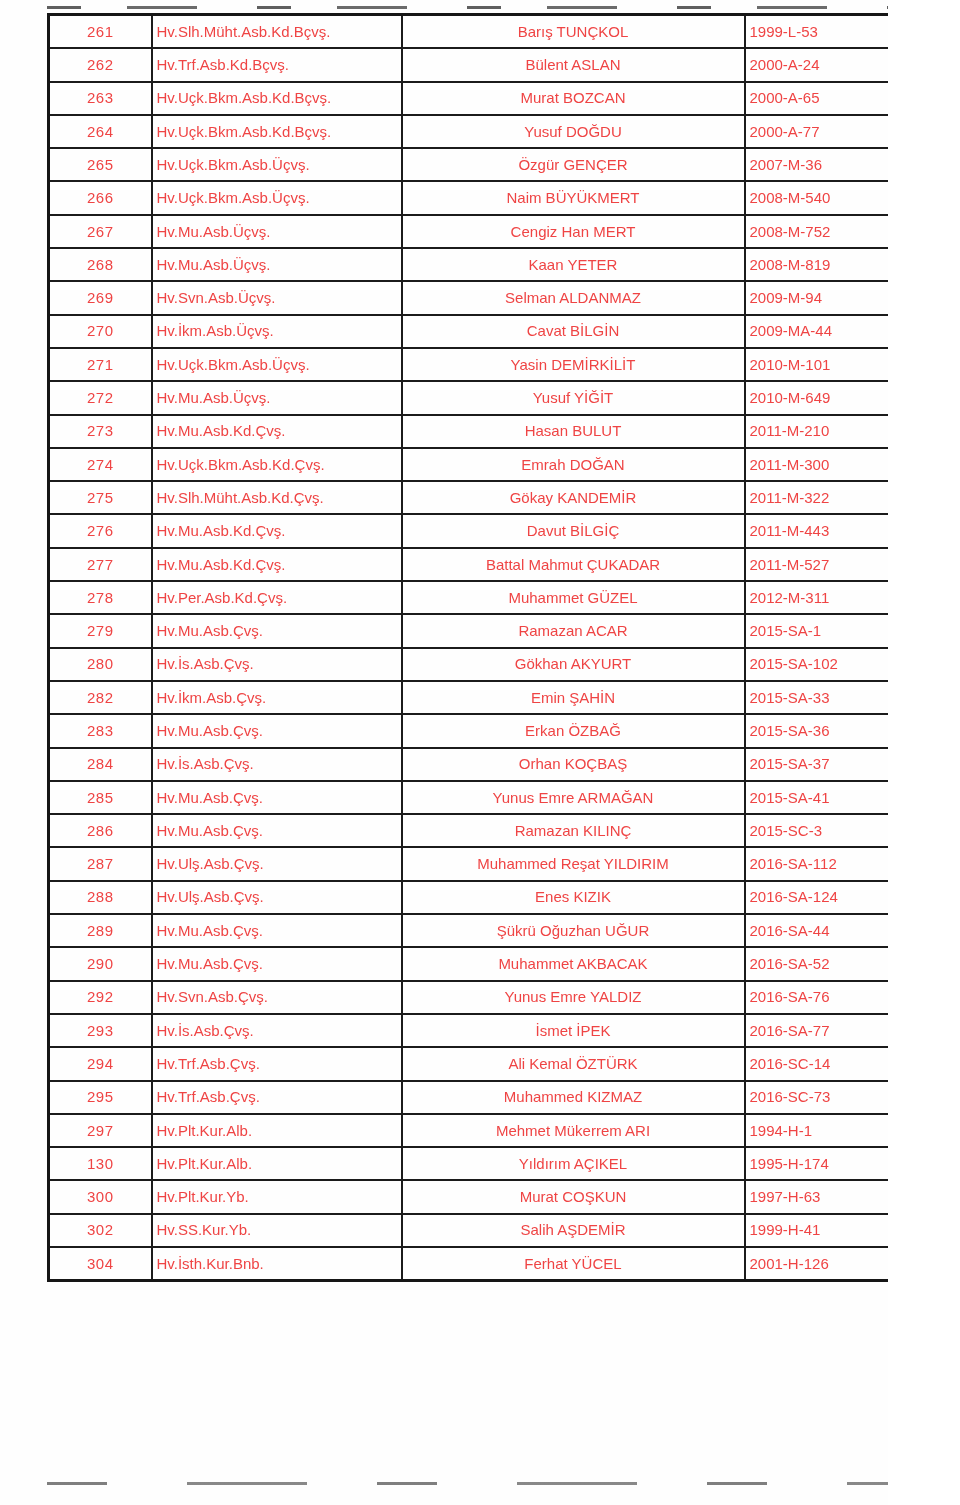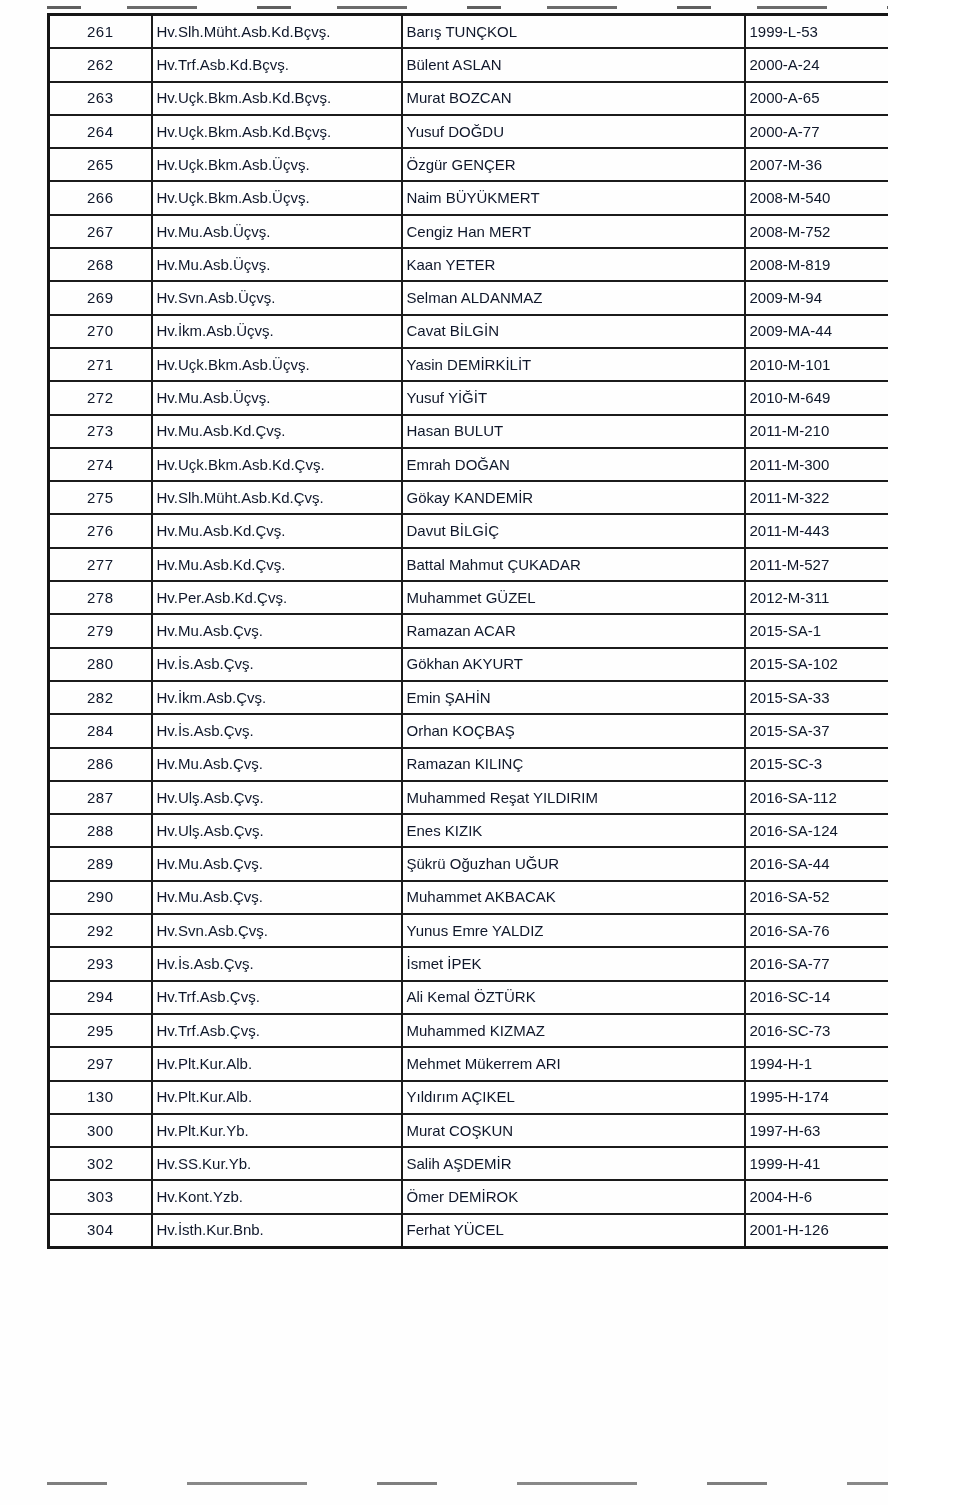--- a/index.html
+++ b/index.html
@@ -7,21 +7,21 @@
     padding: 0;
     background: #ffffff;
   }
   .page {
     position: relative;
     width: 888px;
     height: 1505px;
     background: #fefefe;
     overflow: hidden;
     font-family: "Liberation Sans", sans-serif;
-    color: #0f172a;
+    color: #ef4444;
   }
   
   .scan-dash-top {
     position: absolute;
     left: 47px;
     top: 6px;
     width: 881px;
     height: 3px;
     background: repeating-linear-gradient(90deg,
       #2a2a2a 0px, #2a2a2a 34px,
@@ -57,21 +57,21 @@
     height: 31.3px;
     font-size: 15px;
     line-height: 1.05;
     padding: 0 4px;
     white-space: nowrap;
     overflow: hidden;
     vertical-align: middle;
   }
   td.c-no   { text-align: center; letter-spacing: .5px; }
   td.c-rank { padding-left: 5px; }
-  td.c-name { padding-left: 7px; }
+  td.c-name { padding-left: 7px; text-align: center; }
   td.c-code { padding-left: 6px; }
 </style>
 </head>
 <body>
 
 <div class="page">
   <div class="scan-dash-top"></div>
 
   <table class="roster">
     <colgroup>
@@ -201,26 +201,38 @@
       <td class="c-name">Gökhan AKYURT</td>
       <td class="c-code">2015-SA-102</td>
     </tr>
         <tr>
       <td class="c-no">282</td>
       <td class="c-rank">Hv.İkm.Asb.Çvş.</td>
       <td class="c-name">Emin ŞAHİN</td>
       <td class="c-code">2015-SA-33</td>
     </tr>
         <tr>
+      <td class="c-no">283</td>
+      <td class="c-rank">Hv.Mu.Asb.Çvş.</td>
+      <td class="c-name">Erkan ÖZBAĞ</td>
+      <td class="c-code">2015-SA-36</td>
+    </tr>
+        <tr>
       <td class="c-no">284</td>
       <td class="c-rank">Hv.İs.Asb.Çvş.</td>
       <td class="c-name">Orhan KOÇBAŞ</td>
       <td class="c-code">2015-SA-37</td>
     </tr>
         <tr>
+      <td class="c-no">285</td>
+      <td class="c-rank">Hv.Mu.Asb.Çvş.</td>
+      <td class="c-name">Yunus Emre ARMAĞAN</td>
+      <td class="c-code">2015-SA-41</td>
+    </tr>
+        <tr>
       <td class="c-no">286</td>
       <td class="c-rank">Hv.Mu.Asb.Çvş.</td>
       <td class="c-name">Ramazan KILINÇ</td>
       <td class="c-code">2015-SC-3</td>
     </tr>
         <tr>
       <td class="c-no">287</td>
       <td class="c-rank">Hv.Ulş.Asb.Çvş.</td>
       <td class="c-name">Muhammed Reşat YILDIRIM</td>
       <td class="c-code">2016-SA-112</td>
@@ -283,26 +295,20 @@
       <td class="c-no">300</td>
       <td class="c-rank">Hv.Plt.Kur.Yb.</td>
       <td class="c-name">Murat COŞKUN</td>
       <td class="c-code">1997-H-63</td>
     </tr>
         <tr>
       <td class="c-no">302</td>
       <td class="c-rank">Hv.SS.Kur.Yb.</td>
       <td class="c-name">Salih AŞDEMİR</td>
       <td class="c-code">1999-H-41</td>
-    </tr>
-        <tr>
-      <td class="c-no">303</td>
-      <td class="c-rank">Hv.Kont.Yzb.</td>
-      <td class="c-name">Ömer DEMİROK</td>
-      <td class="c-code">2004-H-6</td>
     </tr>
         <tr>
       <td class="c-no">304</td>
       <td class="c-rank">Hv.İsth.Kur.Bnb.</td>
       <td class="c-name">Ferhat YÜCEL</td>
       <td class="c-code">2001-H-126</td>
     </tr>
       </tbody>
   </table>
 

